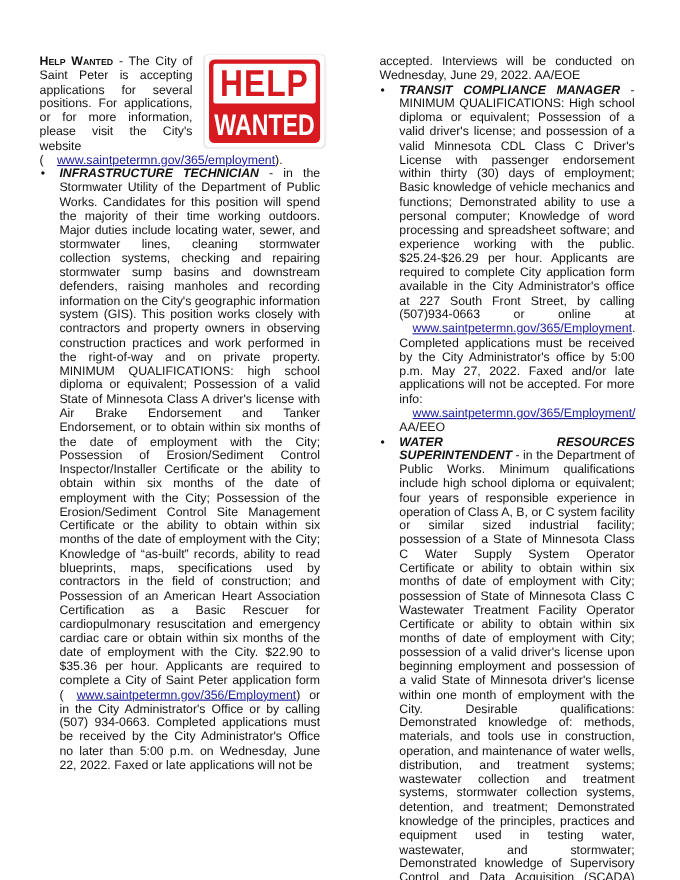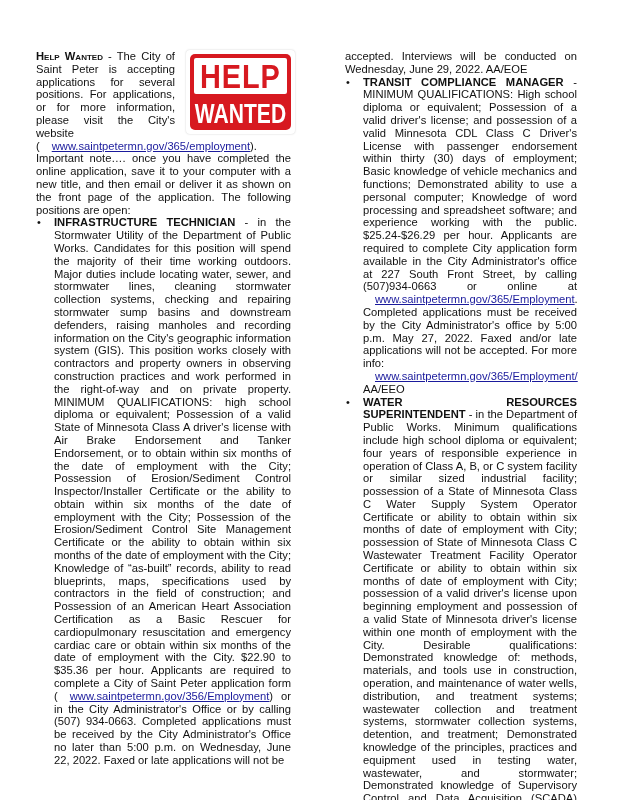--- a/index.html
+++ b/index.html
@@ -11,21 +11,21 @@
   p { margin: 0; }
   .intro-wrap { position: relative; }
   .intro { width: 139px; }
   .smallcaps { font-variant: small-caps; font-weight: bold; }
   a { color: #1a1a9c; text-decoration: underline; margin-left: 12px; }
   ul { margin: 0; padding: 0; list-style: none; }
   li { position: relative; padding-left: 18px; }
   li::before { content: "\2022"; position: absolute; left: 1px; top: 0; font-size: 11px; }
   .no-bullet { padding-left: 0; }
   .no-bullet::before { content: none; }
-  b { font-weight: bold; }
+  b { font-weight: bold; font-style: italic; }
   .sign { position: absolute; left: 150px; top: 0; width: 109px; height: 84px;
           background: #ffffff; border-radius: 4px; box-shadow: 0 0 2px #ccc; }
   .sign-inner { position: absolute; left: 4px; top: 4px; right: 4px; bottom: 4px;
                 background: #d71920; border-radius: 5px; }
   .sign-help-box { position: absolute; left: 4px; top: 4px; right: 4px; height: 36px;
                    background: #ffffff; border-radius: 2px; display: flex; align-items: center; justify-content: center; }
   .sign-help { font-family: "Liberation Sans", sans-serif; font-weight: bold; font-size: 34px;
                color: #d71920; letter-spacing: 1px; transform: scaleX(0.85); line-height: 1; }
   .sign-wanted { position: absolute; left: 0; right: 0; top: 42px; height: 32px; display: flex;
                  align-items: flex-end; justify-content: center; }
@@ -41,21 +41,20 @@
         <div class="sign-help-box">
           <span class="sign-help">HELP</span>
         </div>
         <div class="sign-wanted">
           <span>WANTED</span>
         </div>
       </div>
     </div>
     <p class="intro"><span class="smallcaps">Help Wanted</span><span> - The City of Saint Peter is accepting applications for several positions. For applications, or for more information, please visit the City's website</span></p>
     <p><span>(</span><a>www.saintpetermn.gov/365/employment</a><span>).</span></p>
-    <p>Important note…. once you have completed the online application, save it to your computer with a new title, and then email or deliver it as shown on the front page of the application. The following positions are open:</p>
   </div>
   <ul>
     <li><b>INFRASTRUCTURE TECHNICIAN</b><span> - in the Stormwater Utility of the Department of Public Works. Candidates for this position will spend the majority of their time working outdoors. Major duties include locating water, sewer, and stormwater lines, cleaning stormwater collection systems, checking and repairing stormwater sump basins and downstream defenders, raising manholes and recording information on the City's geographic information system (GIS). This position works closely with contractors and property owners in observing construction practices and work performed in the right-of-way and on private property. MINIMUM QUALIFICATIONS: high school diploma or equivalent; Possession of a valid State of Minnesota Class A driver's license with Air Brake Endorsement and Tanker Endorsement, or to obtain within six months of the date of employment with the City; Possession of Erosion/Sediment Control Inspector/Installer Certificate or the ability to obtain within six months of the date of employment with the City; Possession of the Erosion/Sediment Control Site Management Certificate or the ability to obtain within six months of the date of employment with the City; Knowledge of “as-built” records, ability to read blueprints, maps, specifications used by contractors in the field of construction; and Possession of an American Heart Association Certification as a Basic Rescuer for cardiopulmonary resuscitation and emergency cardiac care or obtain within six months of the date of employment with the City.  $22.90 to $35.36 per hour.  Applicants are required to complete a City of Saint Peter application form (</span><a>www.saintpetermn.gov/356/Employment</a><span>) or in the City Administrator's Office or by calling (507) 934-0663. Completed applications must be received by the City Administrator's Office no later than 5:00 p.m. on Wednesday, June 22, 2022.  Faxed or late applications will not be</span></li>
   </ul>
 </div>
 
 <div class="col right">
   <ul>
     <li class="no-bullet"><span>accepted.  Interviews will be conducted on Wednesday, June 29, 2022.  AA/EOE</span></li>
     <li><b>TRANSIT COMPLIANCE MANAGER</b><span> - MINIMUM QUALIFICATIONS: High school diploma or equivalent; Possession of a valid driver's license; and possession of a valid Minnesota CDL Class C Driver's License with passenger endorsement within thirty (30) days of employment; Basic knowledge of vehicle mechanics and functions; Demonstrated ability to use a personal computer; Knowledge of word processing and spreadsheet software; and experience working with the public. $25.24-$26.29 per hour.  Applicants are required to complete City application form available in the City Administrator's office at 227 South Front Street, by calling (507)934-0663 or online at </span><a>www.saintpetermn.gov/365/Employment</a><span>. Completed applications must be received by the City Administrator's office by 5:00 p.m. May 27, 2022.  Faxed and/or late applications will not be accepted.  For more info: </span><a>www.saintpetermn.gov/365/Employment/</a><span> AA/EEO</span></li>

